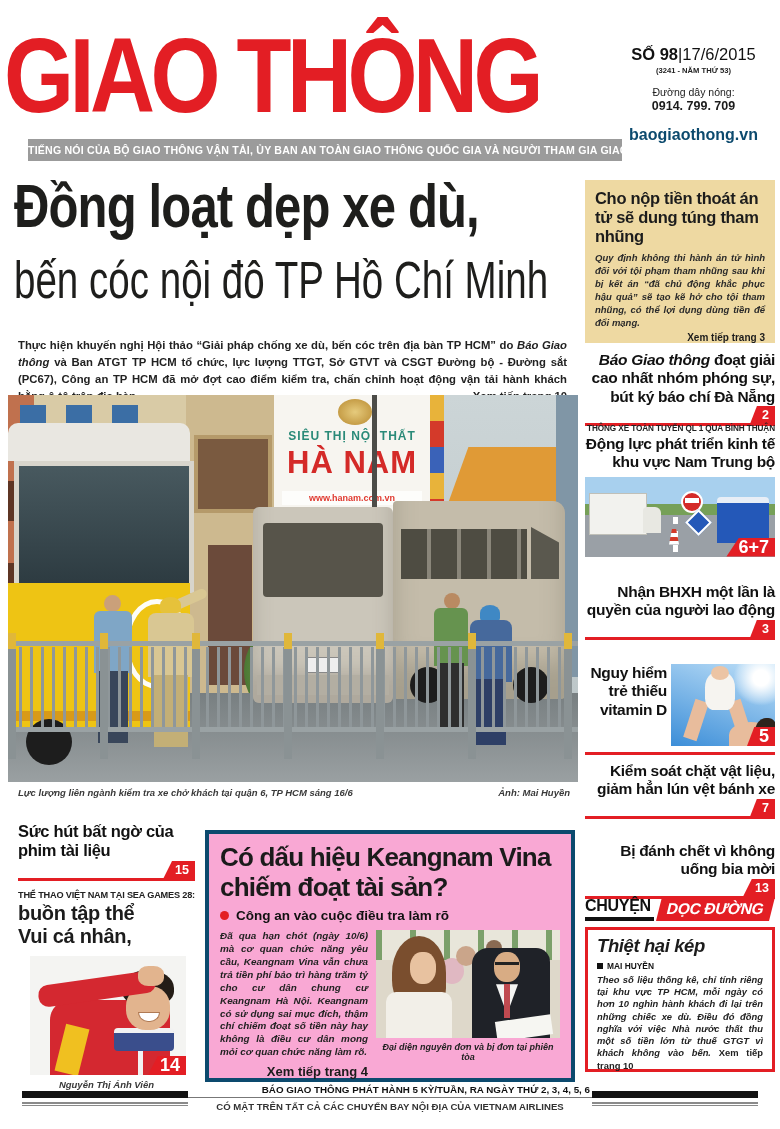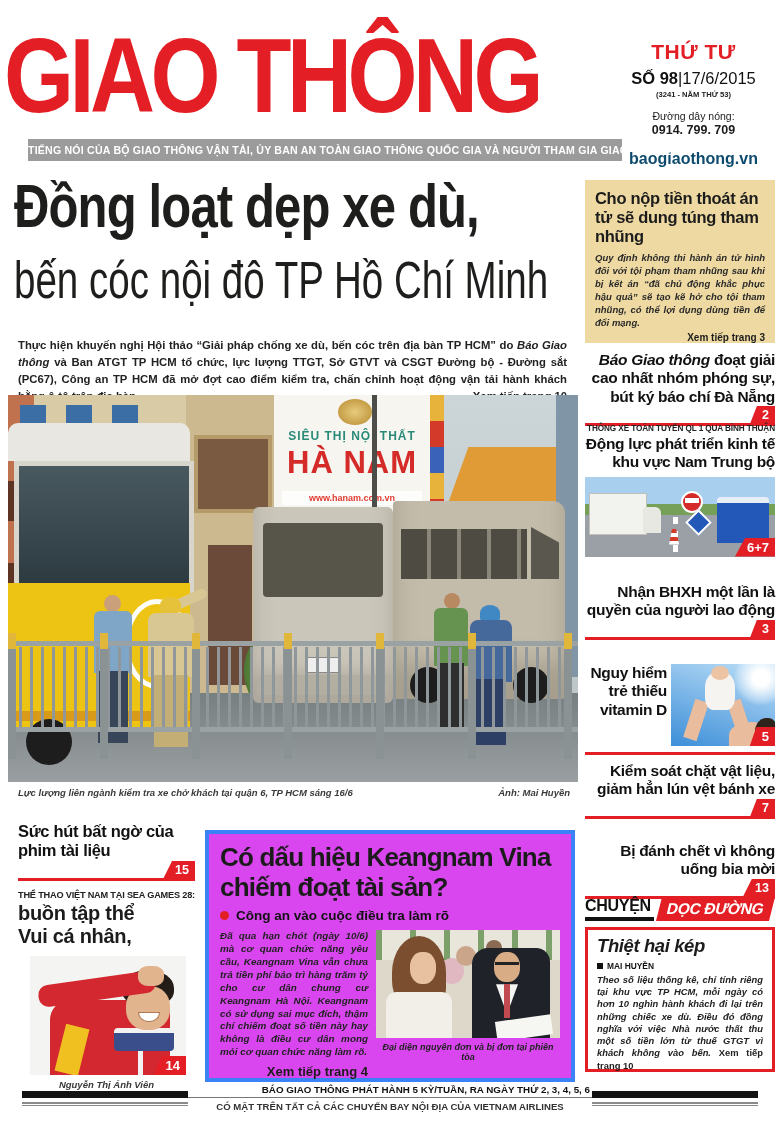--- a/index.html
+++ b/index.html
@@ -136,21 +136,21 @@
   .photo-cap-row { left:18px; top:787px; width:552px; display:flex;
      justify-content:space-between; font-size:9.5px; font-style:italic;
      font-weight:bold; color:#3a3a3a; }
 
   
   .sb-rule { position:relative; height:17px; border-bottom:3px solid #e31e24; }
   .badge { position:absolute; right:0; bottom:-1px; background:#e31e24; color:#fff;
      font-weight:bold; font-size:12.5px; line-height:16px; padding:1px 6px 1px 12px;
      clip-path:polygon(28% 0,100% 0,100% 100%,0 100%); }
   .pbadge { position:absolute; right:0; bottom:0; background:#e31e24; color:#fff;
-     font-weight:bold; font-size:13px; line-height:17px; padding:1px 6px 1px 12px;
+     font-weight:bold; font-size:18px; line-height:17px; padding:1px 6px 1px 12px;
      clip-path:polygon(26% 0,100% 0,100% 100%,0 100%); }
   .sb-title { font-size:15.5px; font-weight:bold; line-height:1.18;
      letter-spacing:-.3px; color:#111; }
 
   
   .film { left:18px; top:822px; width:177px; }
   .film .sb-title { font-size:16.5px; }
   .sports-kicker { left:18px; top:890px; width:180px; font-size:9.2px; font-weight:bold;
      letter-spacing:-.2px; color:#222; white-space:nowrap; }
   .sports-title { left:18px; top:902px; width:177px; font-size:20px; font-weight:bold;
@@ -169,22 +169,22 @@
      border-top:5px solid #f2f2f2; border-radius:4px; }
   .sw-body { left:20px; top:44px; width:120px; height:78px; background:#d42830;
      border-radius:20px 14px 0 0; }
   .sw-trim { left:30px; top:70px; width:24px; height:48px; background:#f0c020;
      transform:rotate(14deg); }
   .sw-zip { left:108px; top:84px; width:5px; height:36px; background:#f2f2f2; }
   .swim-cap { left:18px; top:1079px; width:177px; text-align:center; font-size:9.5px;
      font-style:italic; font-weight:bold; color:#3a3a3a; }
 
   
-  .kbox { left:205px; top:830px; width:370px; height:252px; background:#d946ef;
-     border:4px solid #3b82f6; box-sizing:border-box; padding:9px 11px 6px; }
+  .kbox { left:205px; top:830px; width:370px; height:252px; background:#f9a8d4;
+     border:4px solid #0c4a6e; box-sizing:border-box; padding:9px 11px 6px; }
   .k-title { font-size:26px; font-weight:bold; line-height:1.14; letter-spacing:-.8px;
      color:#1b1b1b; }
   .k-sub { margin-top:6px; font-size:13.5px; font-weight:bold; color:#111;
      display:flex; align-items:center; }
   .k-dot { width:9px; height:9px; border-radius:50%; background:#e31e24;
      margin-right:7px; flex:0 0 auto; }
   .k-row { display:flex; margin-top:7px; }
   .k-left { width:150px; margin-right:8px; }
   .k-body { font-size:9.9px; font-style:italic; font-weight:bold; line-height:1.3;
      color:#222; text-align:justify; }
@@ -298,21 +298,20 @@
   .bar-gray { top:1102px; width:166px; height:4px; border-top:2px solid #8a8a8a;
      border-bottom:1px solid #8a8a8a; box-sizing:border-box; }
 </style>
 </head>
 <body>
 
 <div id="page">
 
   <div class="abs logo">GIAO THÔNG</div>
   <div class="abs mh-right">
-    <div class="weekday">THỨ TƯ</div>
     <div class="issue-line">
       <span class="b">SỐ 98</span><span>|</span><span>17/6/2015</span>
     </div>
     <div class="issue-note">(3241 - NĂM THỨ 53)</div>
     <div class="hot-label">Đường dây nóng:</div>
     <div class="hot-num">0914. 799. 709</div>
     <div class="website">baogiaothong.vn</div>
   </div>
   <div class="abs tagline">TIẾNG NÓI CỦA BỘ GIAO THÔNG VẬN TẢI, ỦY BAN AN TOÀN GIAO THÔNG QUỐC GIA VÀ NGƯỜI THAM GIA GIAO THÔNG</div>
 

